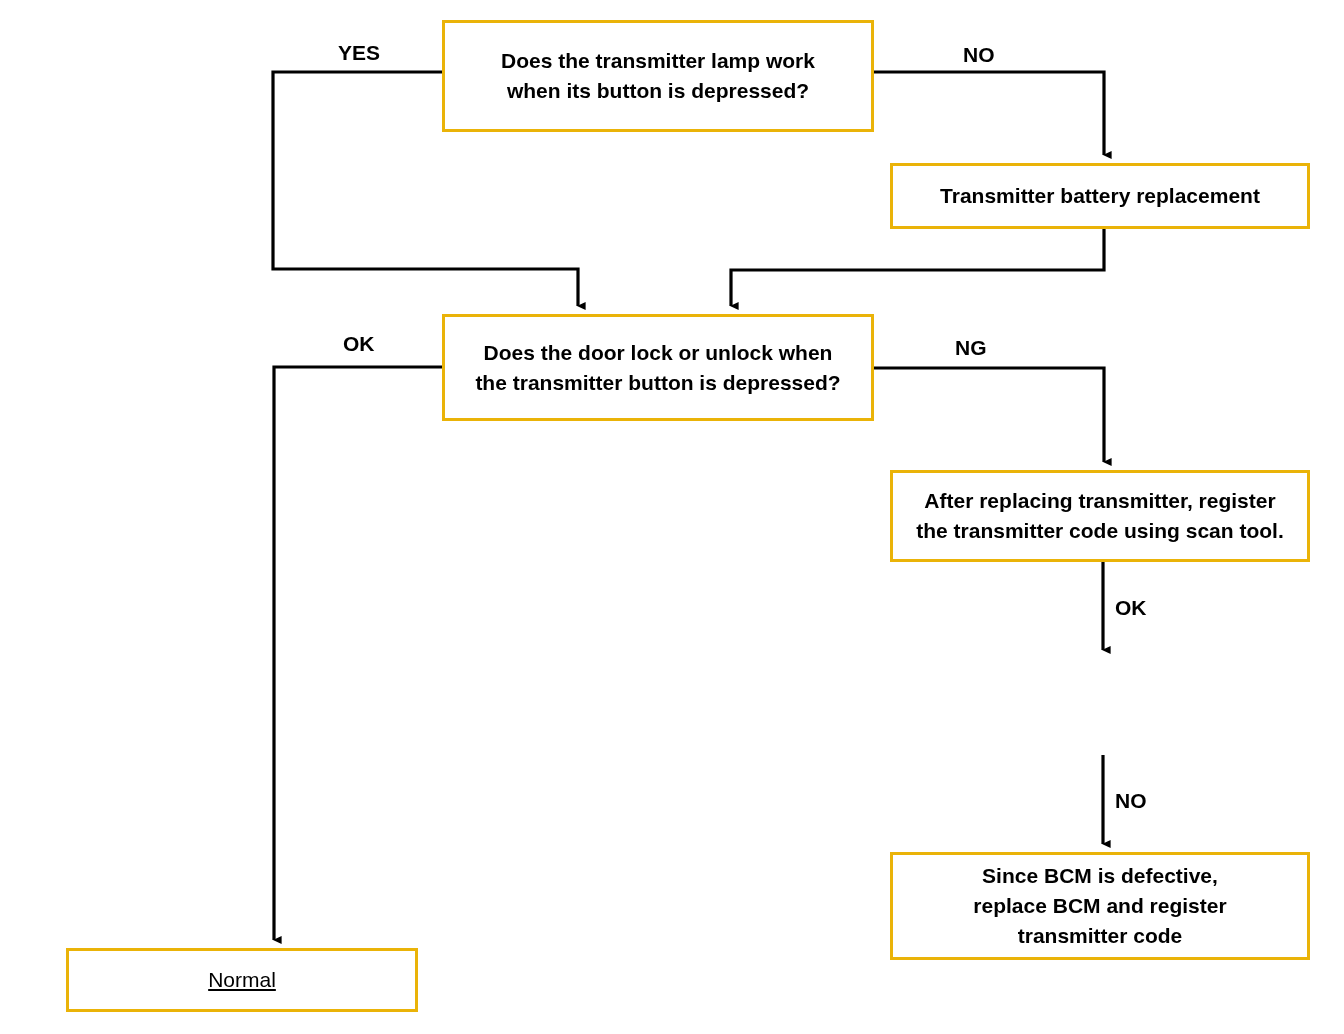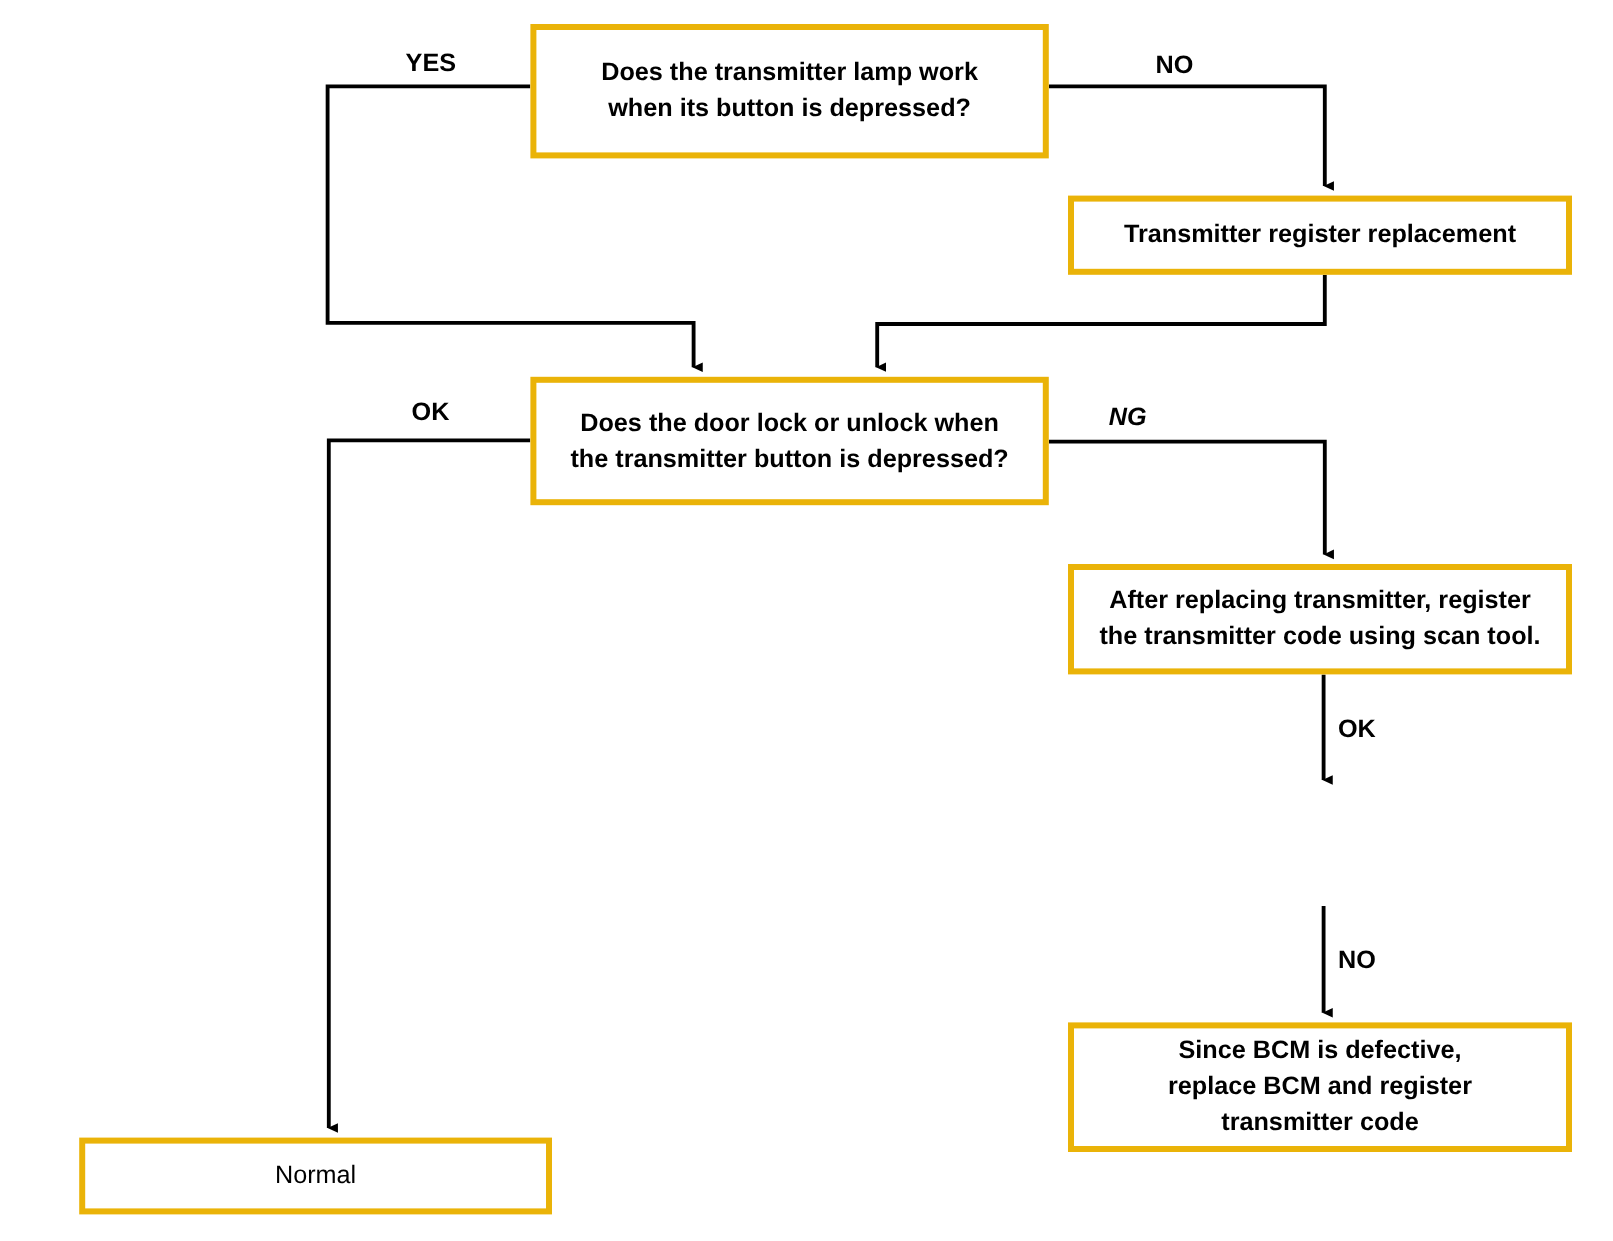--- a/index.html
+++ b/index.html
@@ -21,21 +21,21 @@
   #flow-svg {
     position: absolute;
     left: 0;
     top: 0;
     width: 1344px;
     height: 1034px;
   }
   .node {
     position: absolute;
     box-sizing: border-box;
-    border: 5px solid #eab308;
+    border: 3px solid #eab308;
     background: #ffffff;
     display: flex;
     align-items: center;
     justify-content: center;
     text-align: center;
     color: #000000;
     font-family: "Liberation Sans", sans-serif;
     font-weight: 700;
     font-size: 21px;
     line-height: 1.42;
@@ -85,44 +85,44 @@
 
     <path d="M 1103 755 L 1103 844" fill="none" stroke="#000000" stroke-width="3.2" marker-end="url(#arrowhead)"></path>
   </svg>
 
   <div class="node" id="node-q-lamp" style="left: 442px; top: 20px; width: 432px; height: 112px;">
     <span class="node-text">Does the transmitter lamp work
 when its button is depressed?</span>
   </div>
 
   <div class="node" id="node-battery" style="left: 890px; top: 163px; width: 420px; height: 66px;">
-    <span class="node-text">Transmitter register replacement</span>
+    <span class="node-text">Transmitter battery replacement</span>
   </div>
 
   <div class="node" id="node-replace-register" style="left: 890px; top: 470px; width: 420px; height: 92px;">
     <span class="node-text">After replacing transmitter, register
 the transmitter code using scan tool.</span>
   </div>
 
   <div class="node" id="node-q-doorlock" style="left: 442px; top: 314px; width: 432px; height: 107px;">
     <span class="node-text">Does the door lock or unlock when
 the transmitter button is depressed?</span>
   </div>
 
 
   <div class="node" id="node-bcm" style="left: 890px; top: 852px; width: 420px; height: 108px;">
     <span class="node-text">Since BCM is defective,
 replace BCM and register
 transmitter code</span>
   </div>
 
-  <div class="node node-normal" id="node-normal" style="left: 66px; top: 948px; width: 394px; height: 64px;">
+  <div class="node node-normal" id="node-normal" style="left: 66px; top: 948px; width: 352px; height: 64px; text-decoration: underline;">
     <span class="node-text">Normal</span>
   </div>
 
   <div class="edge-label" id="label-yes-lamp" style="left: 338px; top: 42px; text-align: right;">YES</div>
   <div class="edge-label" id="label-no-lamp" style="left: 963px; top: 44px;">NO</div>
   <div class="edge-label" id="label-ok-doorlock" style="left: 343px; top: 333px;">OK</div>
-  <div class="edge-label" id="label-ng-doorlock" style="left: 924px; top: 337px; font-style: italic;">NG</div>
+  <div class="edge-label" id="label-ng-doorlock" style="left: 955px; top: 337px;">NG</div>
   <div class="edge-label" id="label-ok-register" style="left: 1115px; top: 597px;">OK</div>
   <div class="edge-label" id="label-no-keyless" style="left: 1115px; top: 790px;">NO</div>
 
 </div>
 
 </body></html>

